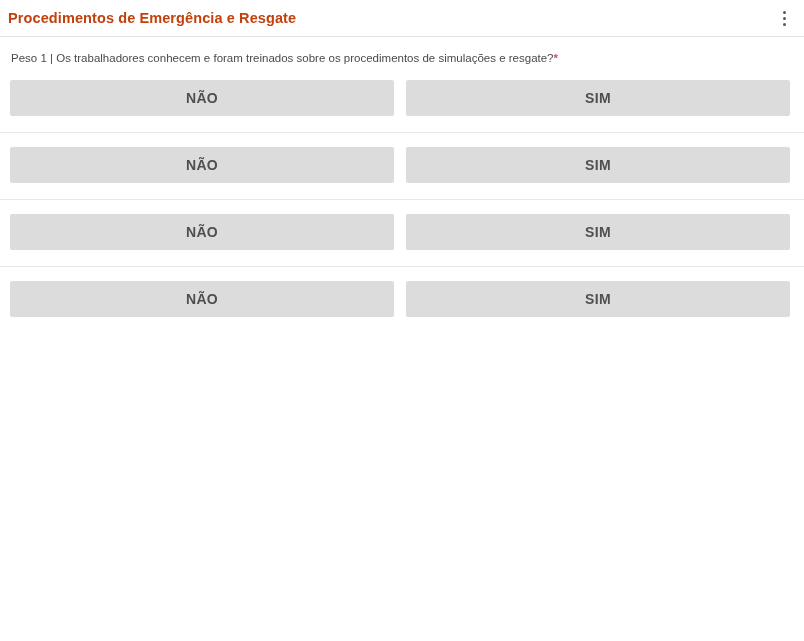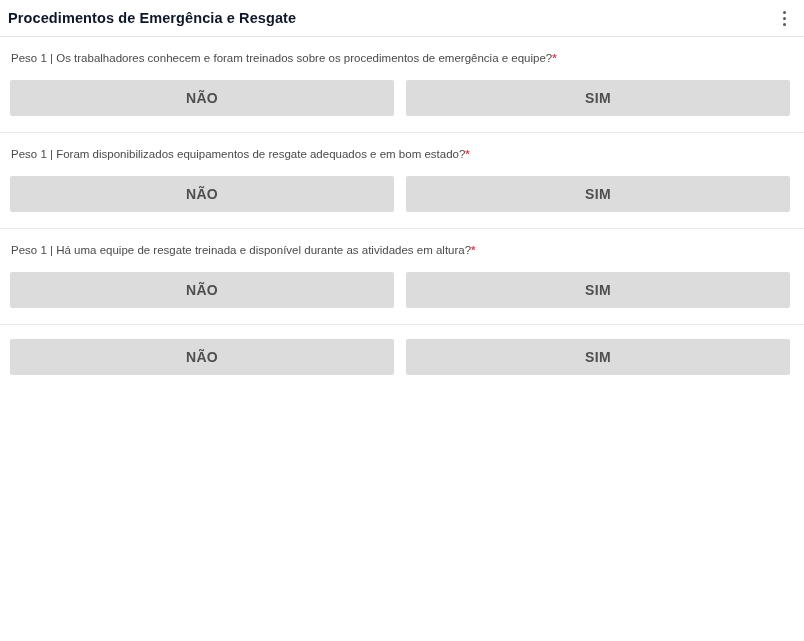--- a/index.html
+++ b/index.html
@@ -28,21 +28,21 @@
     display: flex;
     align-items: center;
     justify-content: space-between;
     padding: 0 10px 0 8px;
     box-sizing: border-box;
     border-bottom: 1px solid #e2e2e2;
   }
   .header-title {
     font-size: 14.5px;
     font-weight: bold;
-    color: #0f172a;
+    color: #c2410c;
     letter-spacing: 0.1px;
     white-space: nowrap;
   }
   .kebab {
     width: 20px;
     height: 22px;
     display: flex;
     flex-direction: column;
     align-items: center;
     justify-content: center;
@@ -108,42 +108,36 @@
     <div class="header-title">Procedimentos de Emergência e Resgate</div>
     <div class="kebab">
       <span></span>
       <span></span>
       <span></span>
     </div>
   </div>
 
   <div class="question">
     <div class="q-label">
-      <span>Peso 1 | </span><span>Os trabalhadores conhecem e foram treinados sobre os procedimentos de emergência e equipe?</span><span class="req">*</span>
+      <span>Peso 1 | </span><span>Os trabalhadores conhecem e foram treinados sobre os procedimentos de simulações e resgate?</span><span class="req">*</span>
     </div>
     <div class="options">
       <button class="opt-btn">NÃO</button>
       <button class="opt-btn">SIM</button>
     </div>
   </div>
 
   <div class="question">
-    <div class="q-label">
-      <span>Peso 1 | </span><span>Foram disponibilizados equipamentos de resgate adequados e em bom estado?</span><span class="req">*</span>
-    </div>
     <div class="options">
       <button class="opt-btn">NÃO</button>
       <button class="opt-btn">SIM</button>
     </div>
   </div>
 
   <div class="question">
-    <div class="q-label">
-      <span>Peso 1 | </span><span>Há uma equipe de resgate treinada e disponível durante as atividades em altura?</span><span class="req">*</span>
-    </div>
     <div class="options">
       <button class="opt-btn">NÃO</button>
       <button class="opt-btn">SIM</button>
     </div>
   </div>
 
   <div class="question">
     <div class="options">
       <button class="opt-btn">NÃO</button>
       <button class="opt-btn">SIM</button>

